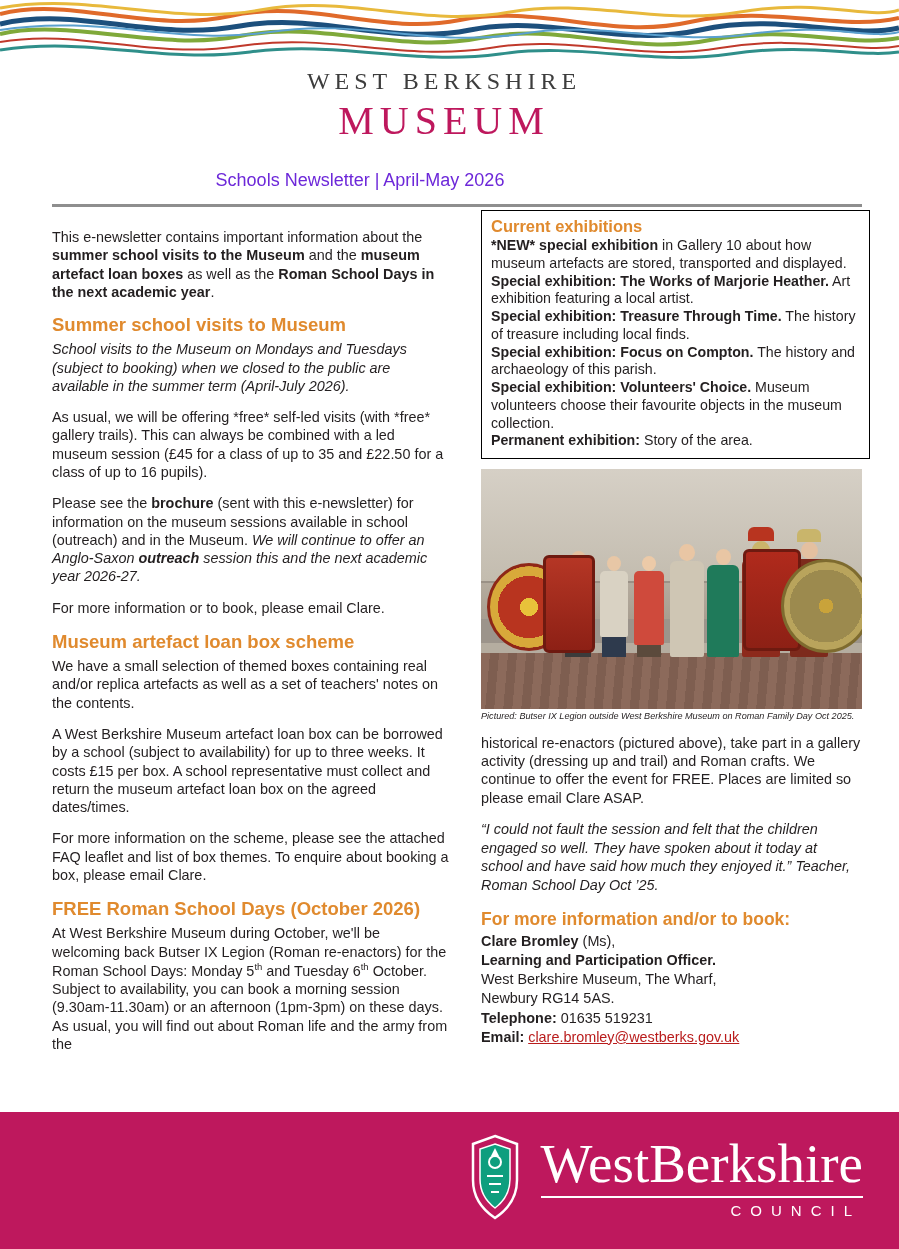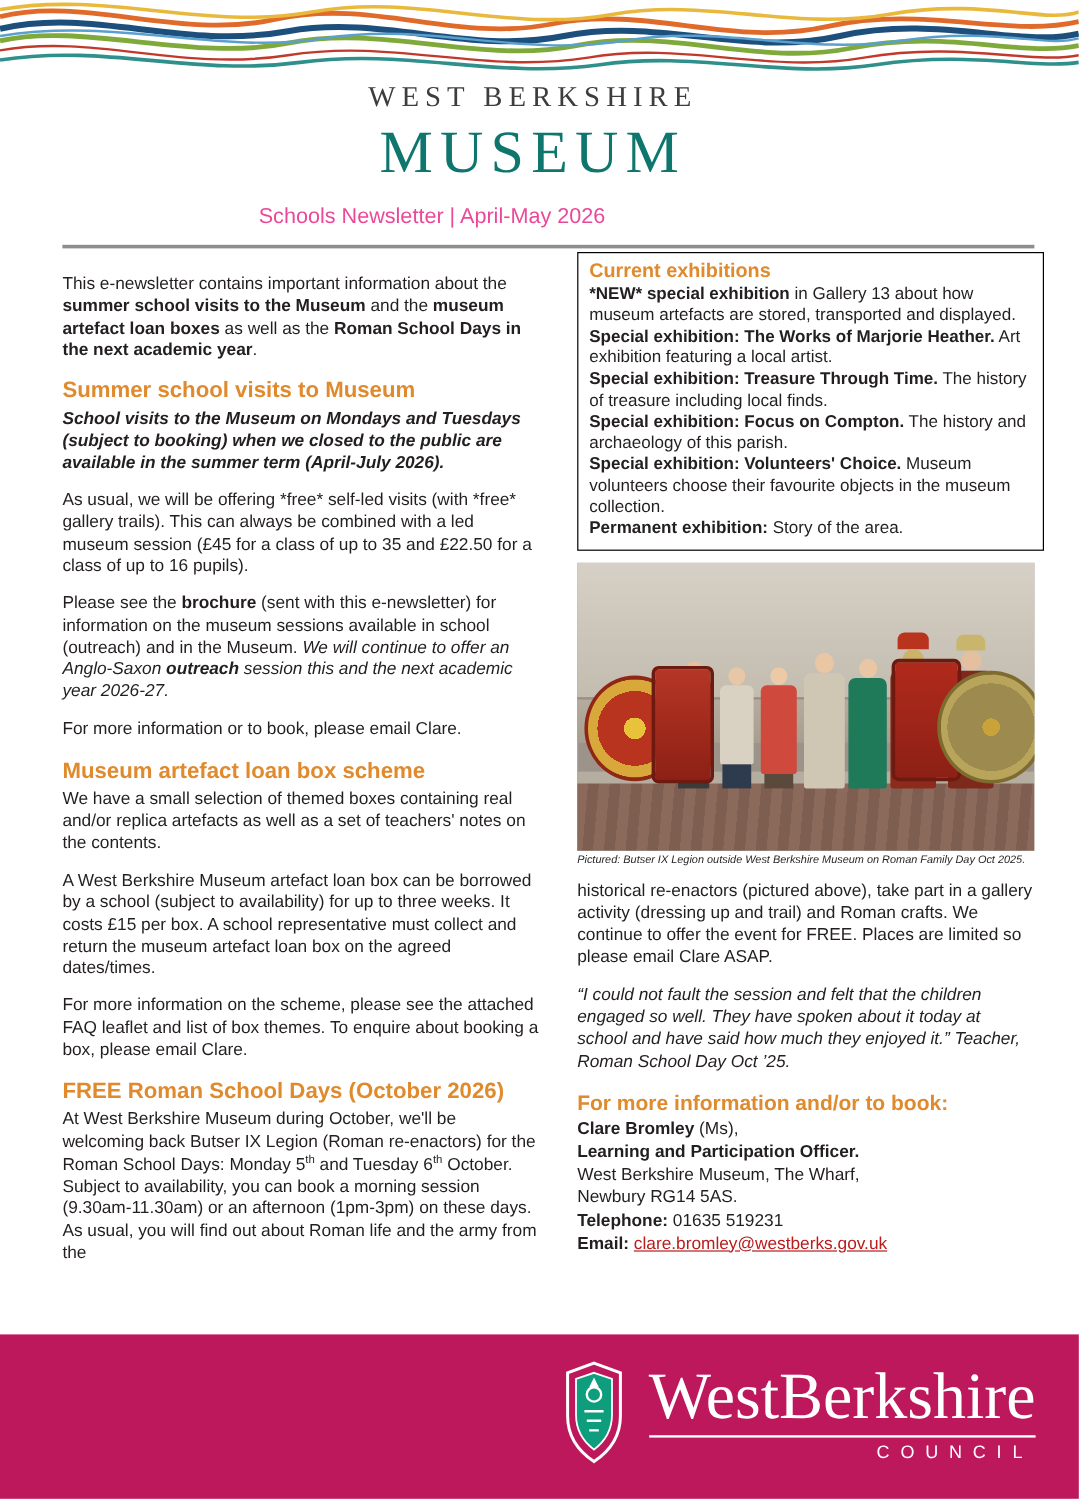--- a/index.html
+++ b/index.html
@@ -35,33 +35,33 @@
     text-align: center;
   }
   .brand-top {
     font-family: "Liberation Serif", serif;
     font-size: 24px;
     letter-spacing: 5px;
     color: #3d3d3d;
   }
   .brand-main {
     font-family: "Liberation Serif", serif;
-    font-size: 50px;
+    font-size: 40px;
     letter-spacing: 6px;
-    color: #0f766e;
+    color: #be185d;
     margin-top: 2px;
   }
   .newsletter-title {
     position: absolute;
     top: 170px;
     left: 0;
     width: 720px;
     text-align: center;
     font-size: 18px;
-    color: #ec4899;
+    color: #6d28d9;
   }
   .rule {
     position: absolute;
     top: 204px;
     left: 52px;
     width: 810px;
     height: 3px;
     background: #8e8e8e;
   }
 
@@ -82,21 +82,21 @@
   p { margin: 0 0 13px 0; font-size: 14.4px; line-height: 1.27; }
   .h-orange {
     color: #e08a2e;
     font-weight: bold;
     font-size: 18.5px;
     margin: 3px 0 4px 0;
     line-height: 1.2;
   }
   .h-orange.tight { margin-top: 14px; }
   b, .b { font-weight: bold; }
-  .bi { font-weight: bold; font-style: italic; }
+  .bi { font-weight: normal; font-style: italic; }
   sup { font-size: 9.5px; vertical-align: super; margin-top: 28px; }
 
   
   .exhibit-box {
     border: 1px solid #000;
     padding: 6px 9px 8px 9px;
     box-sizing: border-box;
     width: 389px;
   }
   .exhibit-title {
@@ -234,21 +234,21 @@
   <p>For more information on the scheme, please see the attached FAQ leaflet and list of box themes. To enquire about booking a box, please email Clare.</p>
 
   <div class="h-orange tight">FREE Roman School Days (October 2026)</div>
   <p><span>At West Berkshire Museum during October, we'll be welcoming back Butser IX Legion (Roman re-enactors) for the Roman School Days: Monday 5</span><sup>th</sup><span> and Tuesday 6</span><sup>th</sup><span> October. Subject to availability, you can book a morning session (9.30am-11.30am) or an afternoon (1pm-3pm) on these days. As usual, you will find out about Roman life and the army from the</span></p>
 </div>
 
 <div class="col-right">
 
   <div class="exhibit-box">
     <div class="exhibit-title">Current exhibitions</div>
-    <p><b>*NEW* special exhibition</b><span> in Gallery 13 about how museum artefacts are stored, transported and displayed.</span></p>
+    <p><b>*NEW* special exhibition</b><span> in Gallery 10 about how museum artefacts are stored, transported and displayed.</span></p>
     <p><b>Special exhibition: The Works of Marjorie Heather.</b><span> Art exhibition featuring a local artist.</span></p>
     <p><b>Special exhibition: Treasure Through Time.</b><span> The history of treasure including local finds.</span></p>
     <p><b>Special exhibition: Focus on Compton.</b><span> The history and archaeology of this parish.</span></p>
     <p><b>Special exhibition: Volunteers' Choice.</b><span> Museum volunteers choose their favourite objects in the museum collection.</span></p>
     <p><b>Permanent exhibition:</b><span> Story of the area.</span></p>
   </div>
 
   <div class="photo-wrap">
     <div class="photo-sky"></div>
     <div class="photo-wall"></div>

